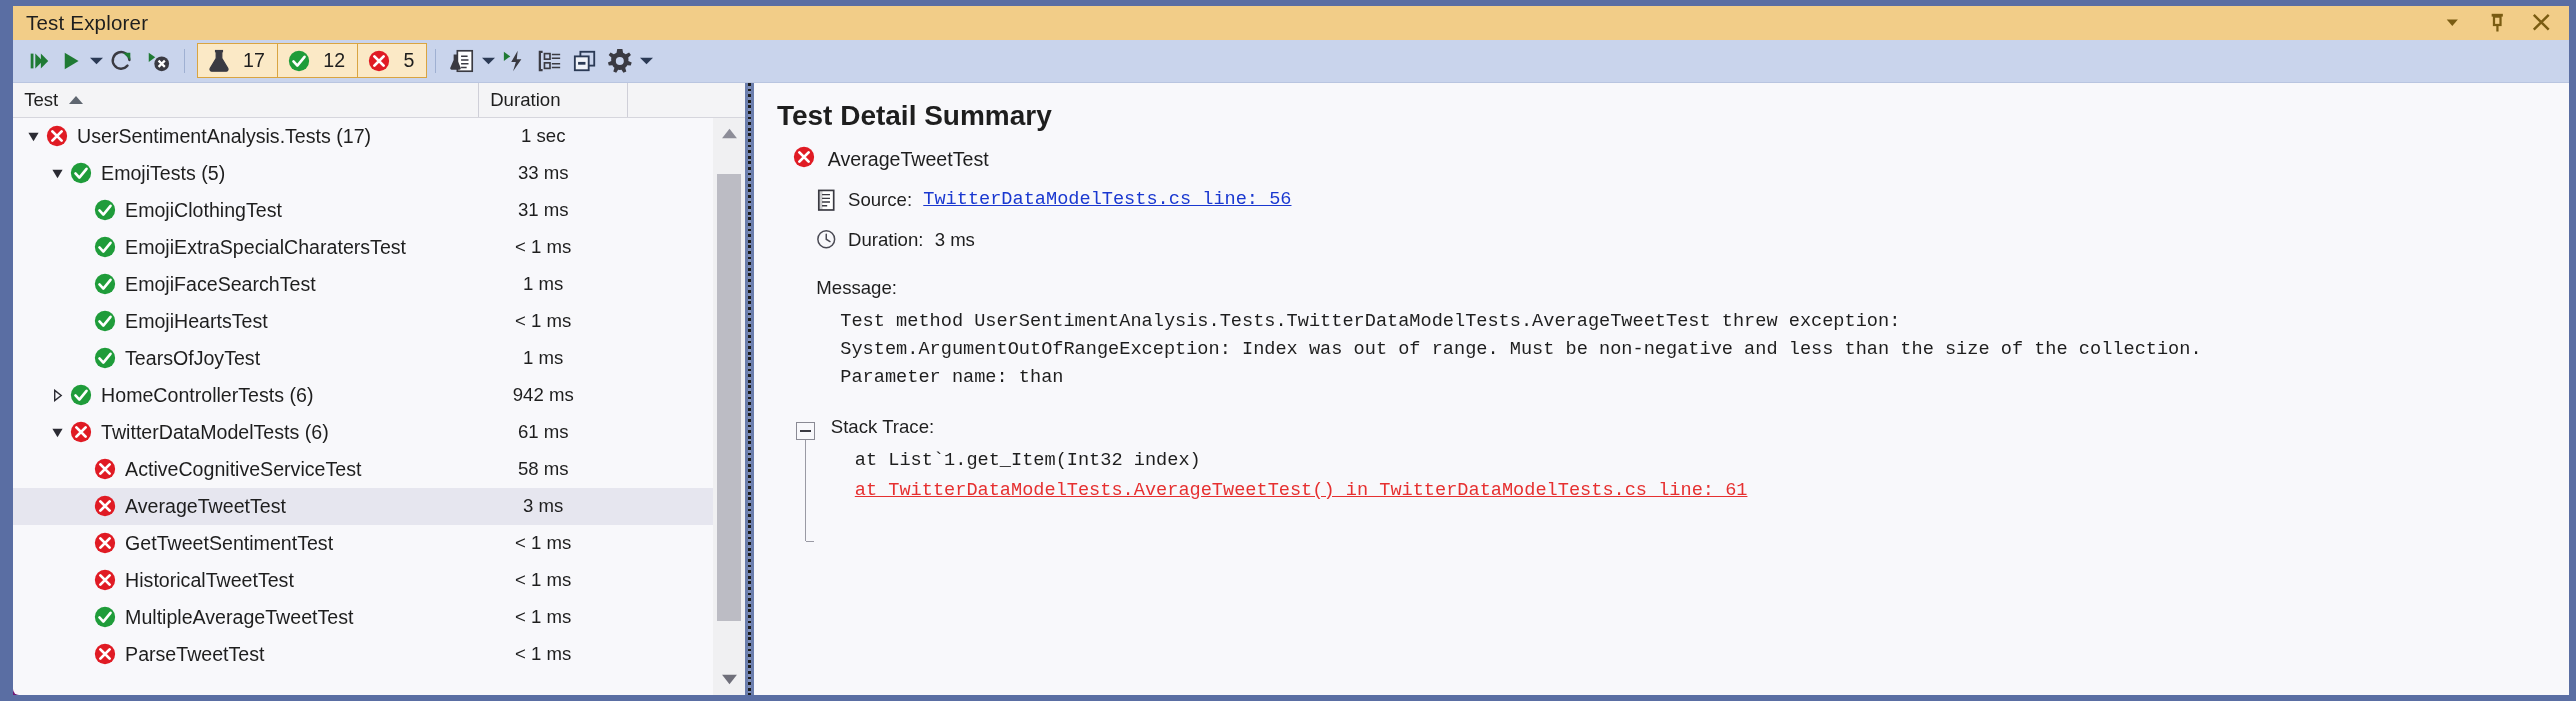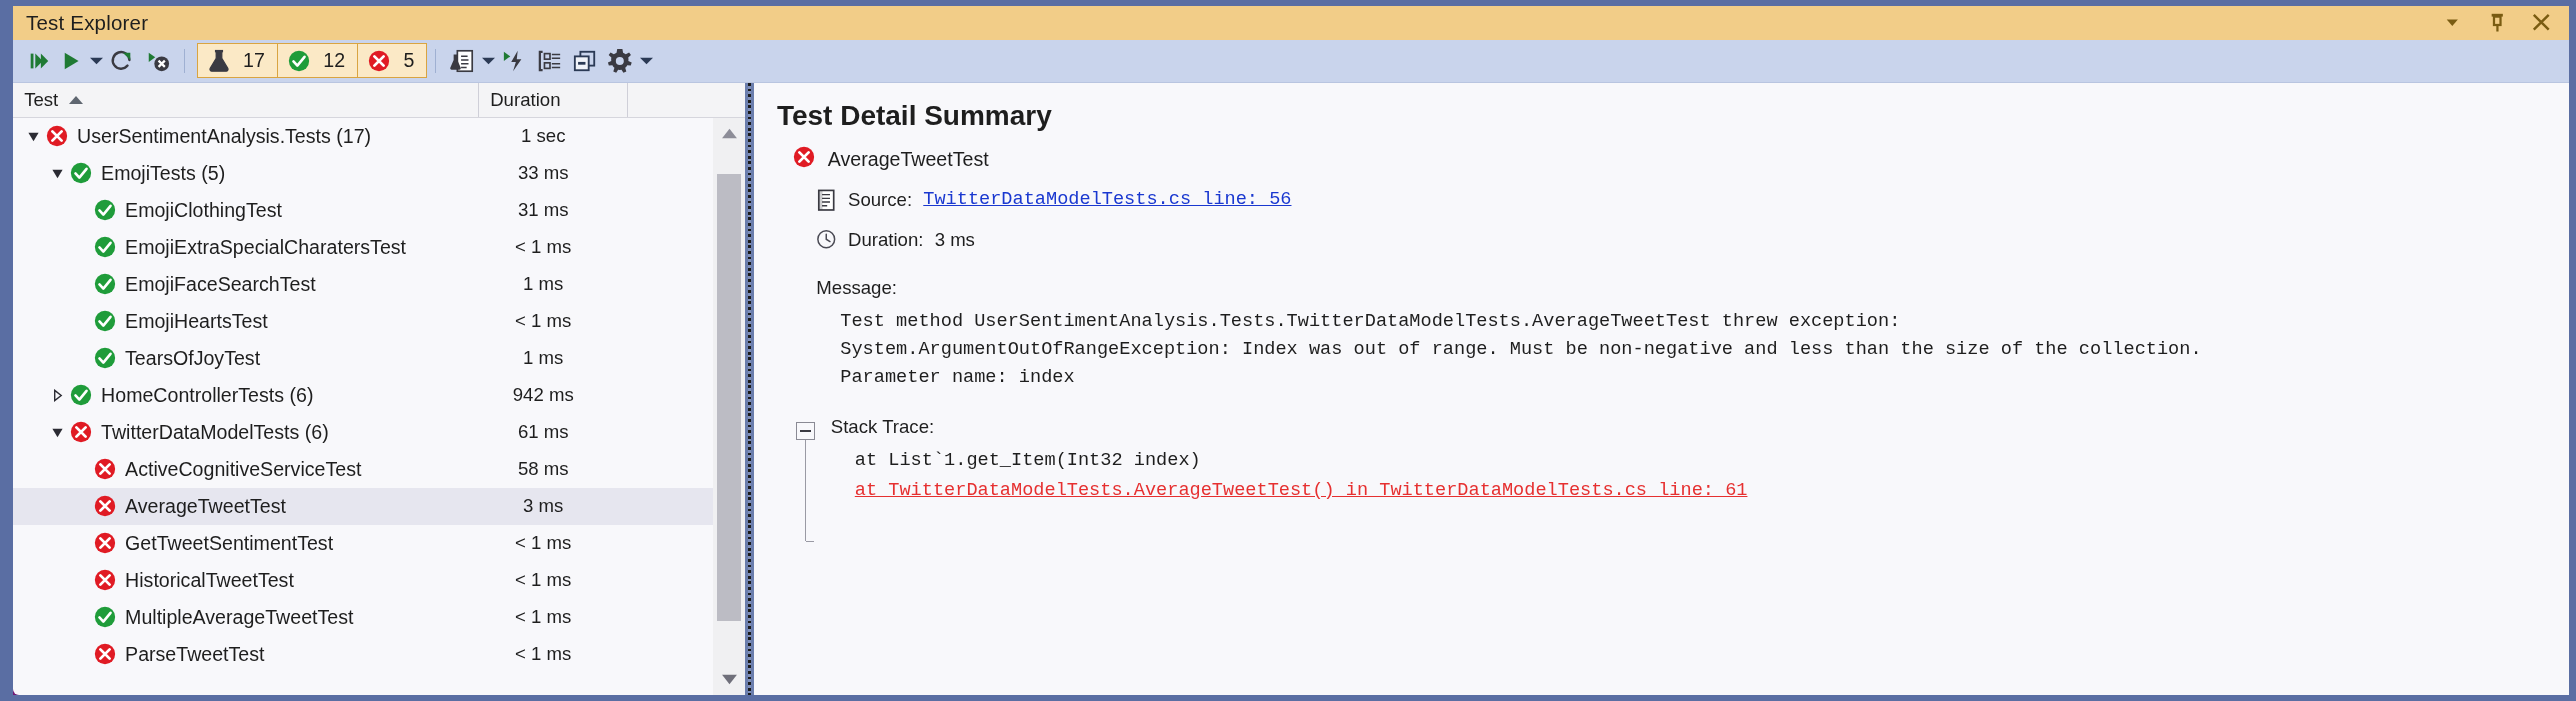--- a/index.html
+++ b/index.html
@@ -692,21 +692,21 @@
         </span>
         <span>Duration:</span>
         <span>3 ms</span>
       </div>
 
       <div class="msg-block">
         <div class="msg-label">Message:</div>
         <div id="msg-lines">
               <div class="msg-line">Test method UserSentimentAnalysis.Tests.TwitterDataModelTests.AverageTweetTest threw exception:</div>
               <div class="msg-line">System.ArgumentOutOfRangeException: Index was out of range. Must be non-negative and less than the size of the collection.</div>
-              <div class="msg-line">Parameter name: index</div>
+              <div class="msg-line">Parameter name: than</div>
             </div>
       </div>
 
       <div class="stack-block">
         <div class="collapser">
           <div class="collapse-box">
                 <i></i>
               </div>
           <div class="collapse-line"></div>
           <div class="collapse-foot"></div>

